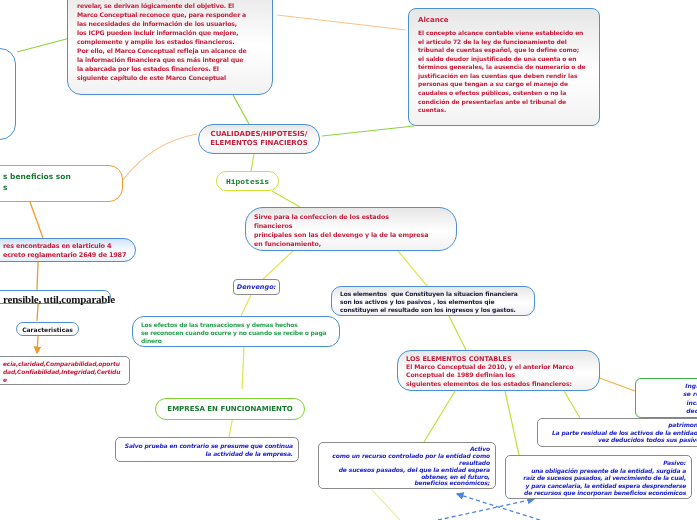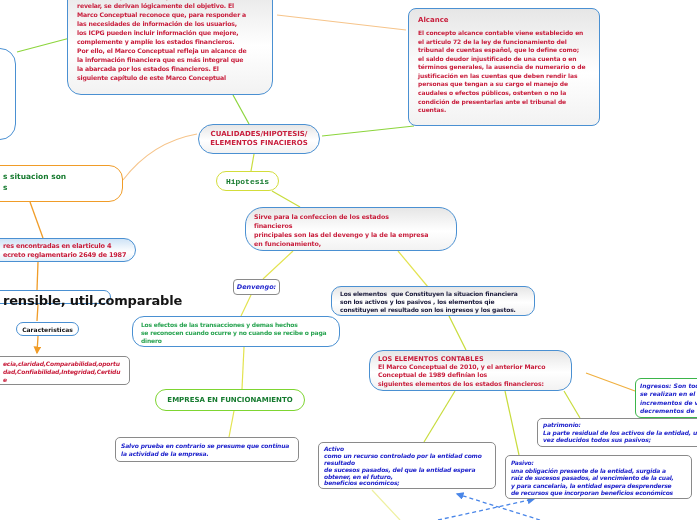--- a/index.html
+++ b/index.html
@@ -9,30 +9,30 @@
   }
   #edges{position:absolute;left:0;top:0;z-index:0;}
   .box{
     position:absolute;box-sizing:border-box;z-index:1;font-weight:bold;
   }
   .t{white-space:pre;font-weight:bold;}
   
   .bblue{border:1.5px solid #4a90d2;}
   .borange{border:1.5px solid #f09c28;}
   .bgray{border:1.3px solid #8a8a8a;border-radius:5px;background:#ffffff;}
-  .bgreenlite{border:1.6px solid #7ed531;}
+  .bgreenlite{border:1.6px solid #7ed531;margin-top:9px;}
   .byellowgreen{border:1.6px solid #d3dd3a;font-family:Liberation Mono, monospace;}
   .bgreen{border:1.5px solid #3bb54a;}
   
   .grad{background:linear-gradient(180deg,#e6e6e6 0%,#ffffff 55%,#f2f2f2 100%);}
   .gradblue{background:linear-gradient(180deg,#cfe3f6 0%,#ffffff 60%,#e4f0fa 100%);}
   .white{background:#ffffff;}
   
   .red{color:#c81e3c;}
-  .blue{color:#2125cc;font-style:italic;}
+  .blue{color:#2125cc;font-style:italic;text-align:right;}
   .greendark{color:#157a2e;}
   .green{color:#2aa452;}
   .navy{color:#1c1c3c;}
   .black{color:#141414;}
   .center{display:flex;align-items:center;justify-content:center;text-align:center;}
 </style>
 </head>
 <body>
 
 <svg id="edges" width="697" height="520" viewBox="0 0 697 520">
@@ -133,50 +133,50 @@
   <div class="t blue" style="font-size:6.5px;">Denvengo:</div>
 </div>
 
 <div class="box bblue grad" style="left:331px;top:286px;width:204px;height:30px;border-radius:10px;padding:3px 8px;">
   <div class="t navy" style="font-size:6px;line-height:1.3;letter-spacing:-0.15px;">Los elementos  que Constituyen la situacion financiera
 son los activos y los pasivos , los elementos qie
 constituyen el resultado son los ingresos y los gastos.</div>
 </div>
 
 <div class="box borange white" style="left:-60px;top:165px;width:183px;height:37px;border-radius:14px;padding:5px 4px 5px 62px;">
-  <div class="t greendark" style="font-size:7.5px;line-height:1.5;">s situacion son
+  <div class="t greendark" style="font-size:7.5px;line-height:1.5;">s beneficios son
 s</div>
 </div>
 
 <div class="box bblue gradblue" style="left:-45px;top:238px;width:181px;height:24px;border-radius:12px;padding:3px 4px 3px 47px;">
   <div class="t red" style="font-size:6.5px;line-height:1.35;letter-spacing:-0.2px;">res encontradas en elarticulo 4
 ecreto reglamentario 2649 de 1987</div>
 </div>
 
 <div class="box bblue white" style="left:-50px;top:290px;width:161px;height:14px;border-radius:8px;padding:2px 4px 2px 52px;">
-  <div class="t black" style="font-size:13px;letter-spacing:-0.2px;">rensible, util,comparable</div>
+  <div class="t black" style="font-size:11px;letter-spacing:-0.2px;font-family:Liberation Serif, serif;">rensible, util,comparable</div>
 </div>
 
 <div class="box bblue white center" style="left:16px;top:322px;width:63px;height:14px;border-radius:7px;">
   <div class="t black" style="font-size:6px;">Caracteristicas</div>
 </div>
 
 <div class="box bgray" style="left:-55px;top:356px;width:185px;height:29px;padding:3px 4px 3px 57px;">
   <div class="t red" style="font-size:6px;line-height:1.3;letter-spacing:-0.2px;font-style:italic;">ecia,claridad,Comparabilidad,oportu
 dad,Confiabilidad,Integridad,Certidu
 e</div>
 </div>
 
 <div class="box bblue white" style="left:132px;top:316px;width:208px;height:31px;border-radius:12px;padding:4px 8px;">
   <div class="t green" style="font-size:6px;line-height:1.3;letter-spacing:-0.2px;">Los efectos de las transacciones y demas hechos
 se reconocen cuando ocurre y no cuando se recibe o paga
 dinero</div>
 </div>
 
-<div class="box bblue grad" style="left:369px;top:350px;width:203px;height:41px;border-radius:14px;padding:4px 8px;">
+<div class="box bblue grad" style="left:397px;top:350px;width:203px;height:41px;border-radius:14px;padding:4px 8px;">
   <div class="t red" style="font-size:6.5px;">LOS ELEMENTOS CONTABLES</div>
   <div class="t red" style="font-size:6.2px;line-height:1.35;letter-spacing:-0.1px;">El Marco Conceptual de 2010, y el anterior Marco
 Conceptual de 1989 definían los
 siguientes elementos de los estados financieros:</div>
 </div>
 
 <div class="box bgreenlite white center" style="left:155px;top:389px;width:150px;height:22px;border-radius:11px;">
   <div class="t greendark" style="font-size:7px;">EMPRESA EN FUNCIONAMIENTO</div>
 </div>
 

